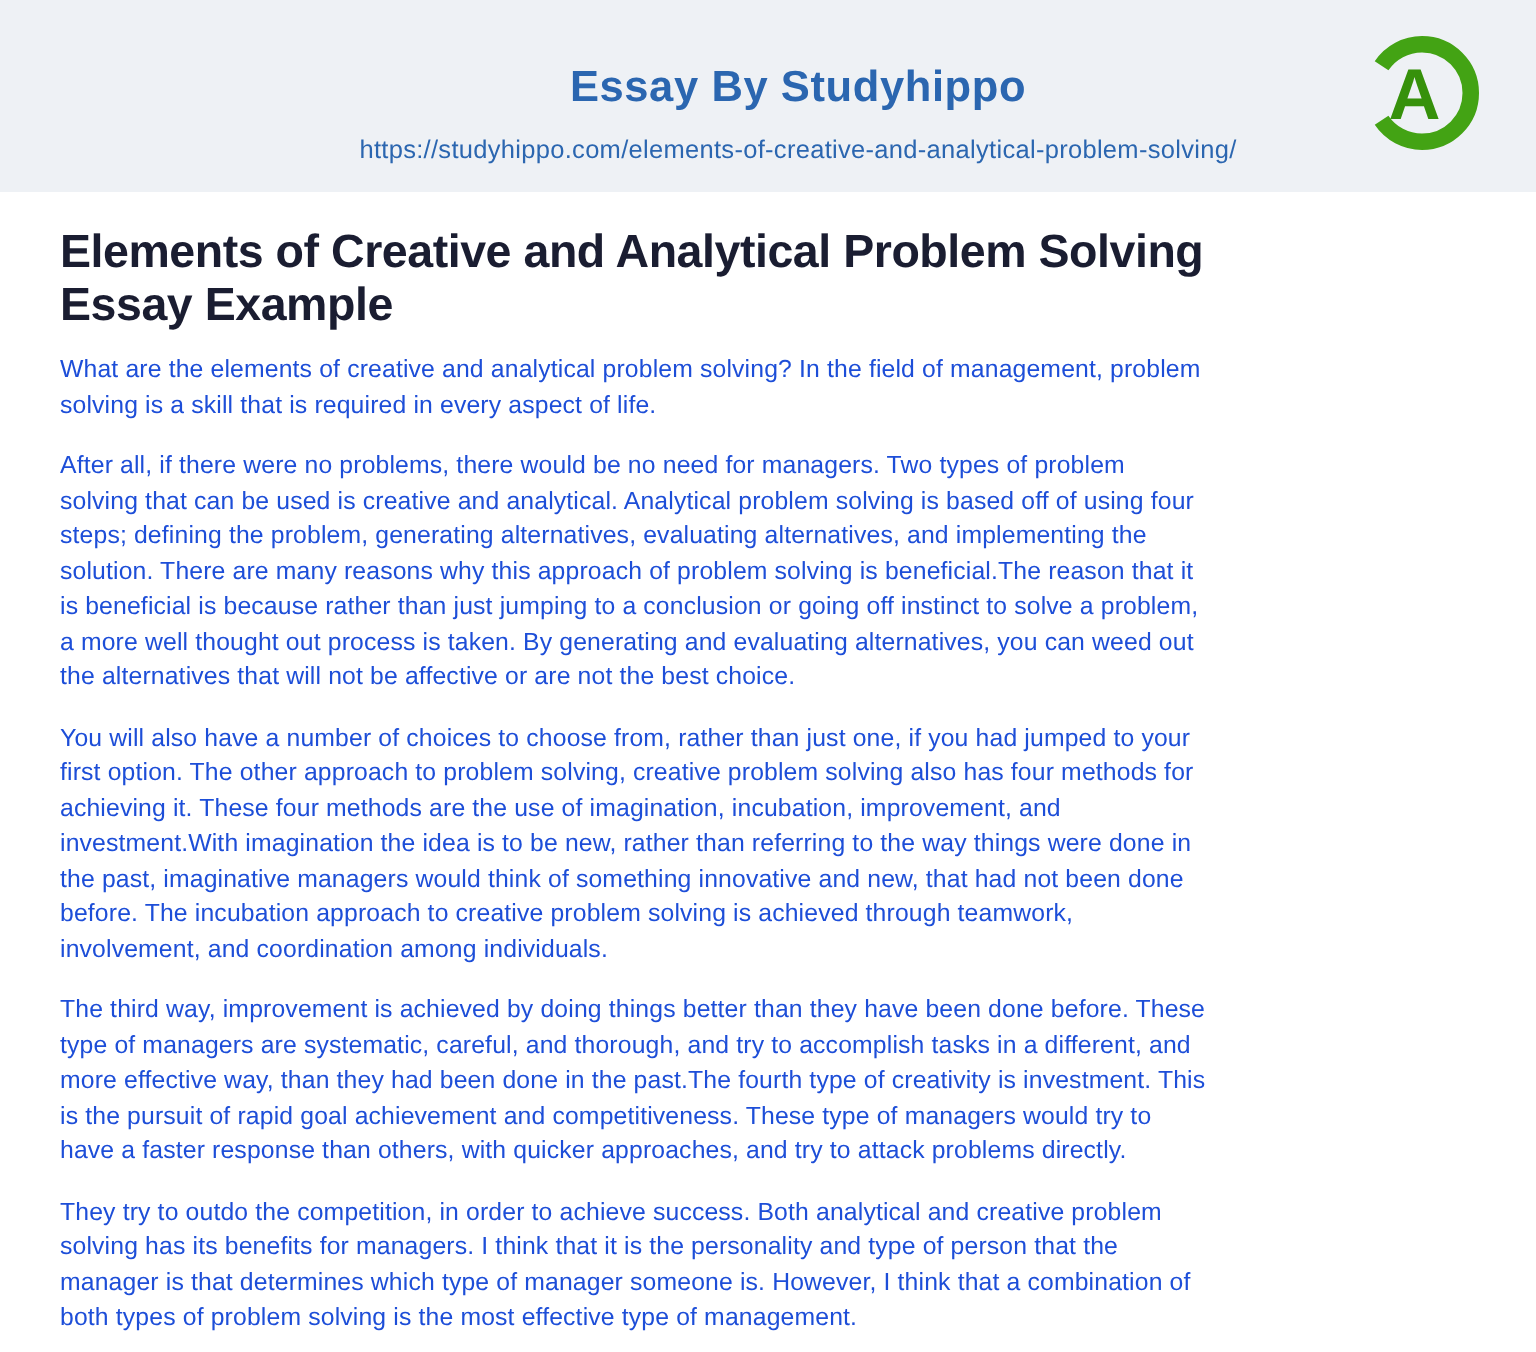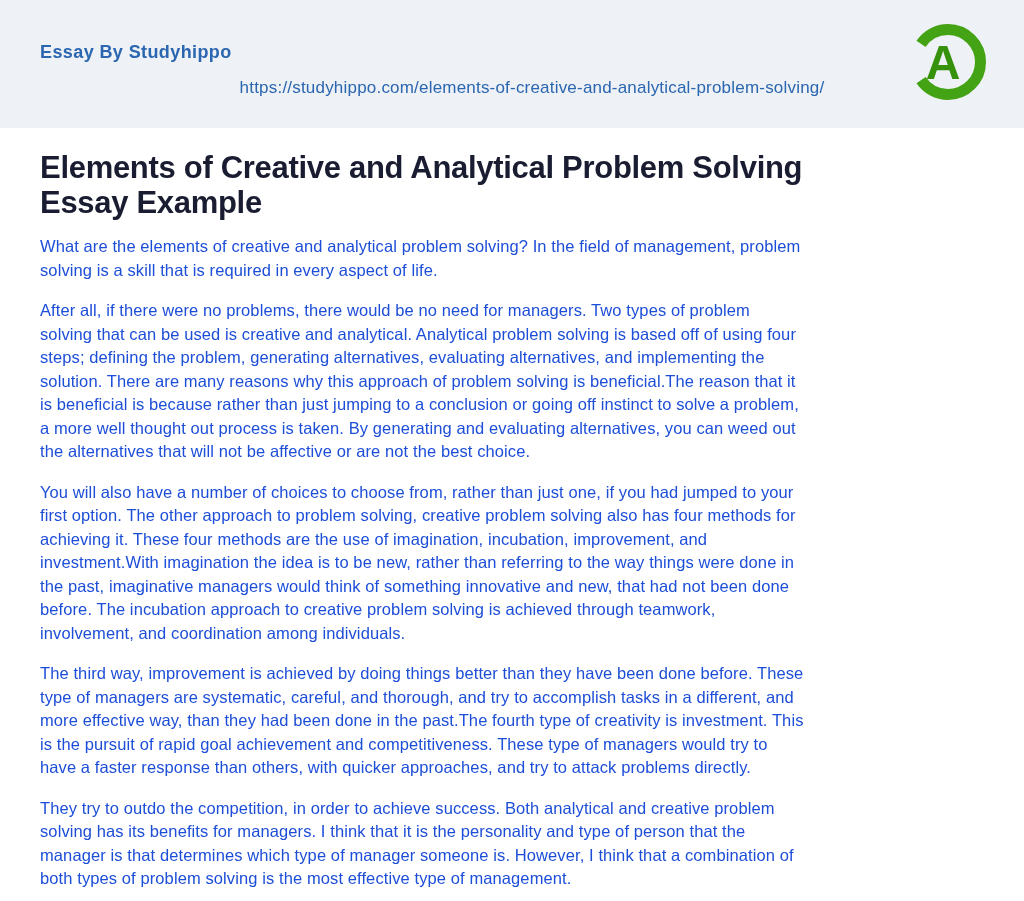--- a/index.html
+++ b/index.html
@@ -14,25 +14,26 @@
   
   .header {
     position: relative;
     width: 1024px;
     height: 128px;
     background: #eef1f5;
     padding: 42px 0 0 40px;
   }
   .brand {
     display: block;
-    font-size: 18px;
+    font-size: 29px;
     font-weight: 700;
     letter-spacing: 0.4px;
     color: #2b66b0;
     text-decoration: none;
+    text-align: center;
   }
   .page-url {
     display: block;
     margin-top: 15px;
     font-size: 17px;
     letter-spacing: 0.2px;
     color: #2b66b0;
     text-decoration: none;
     text-align: center;
   }

